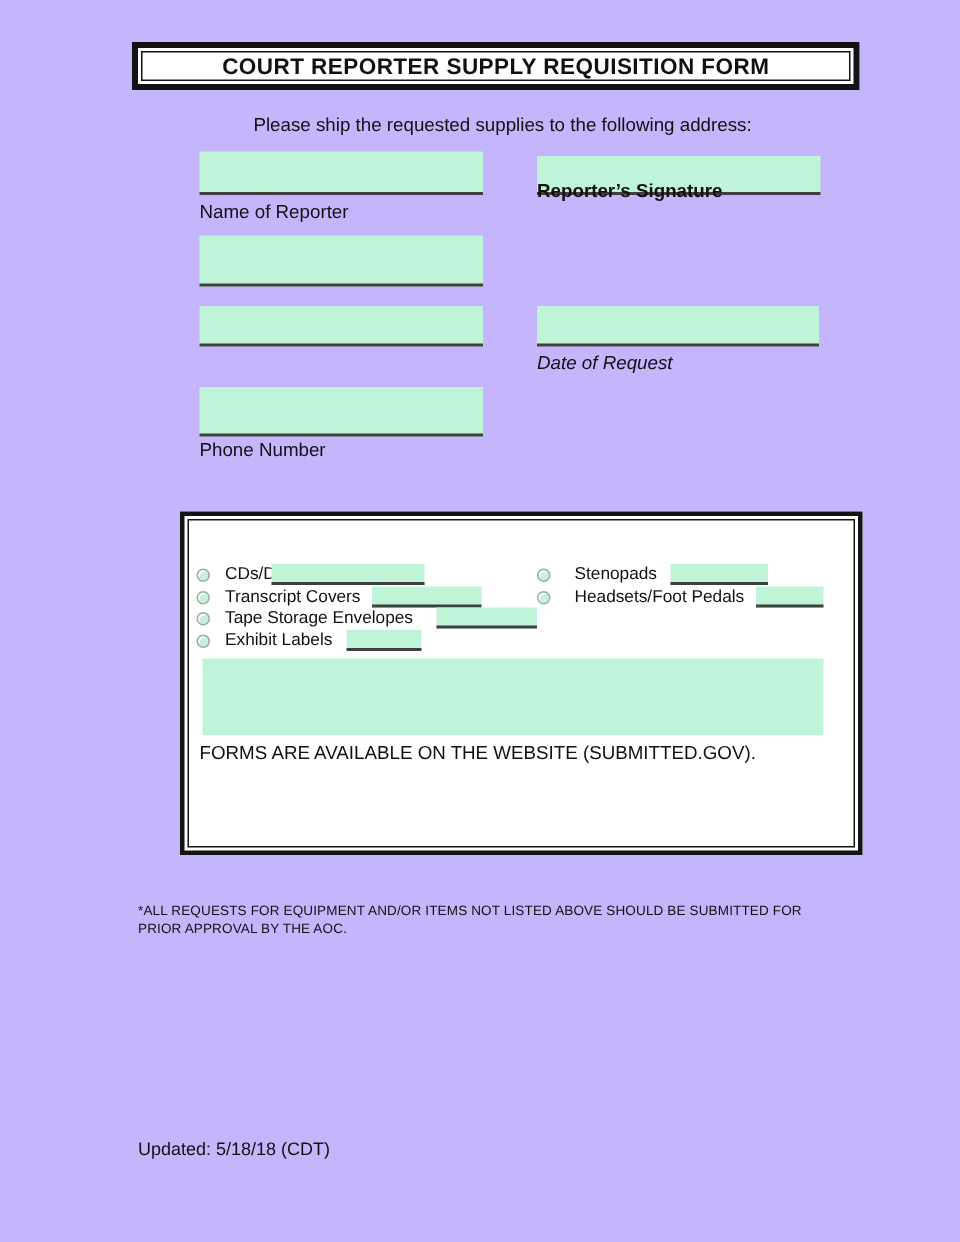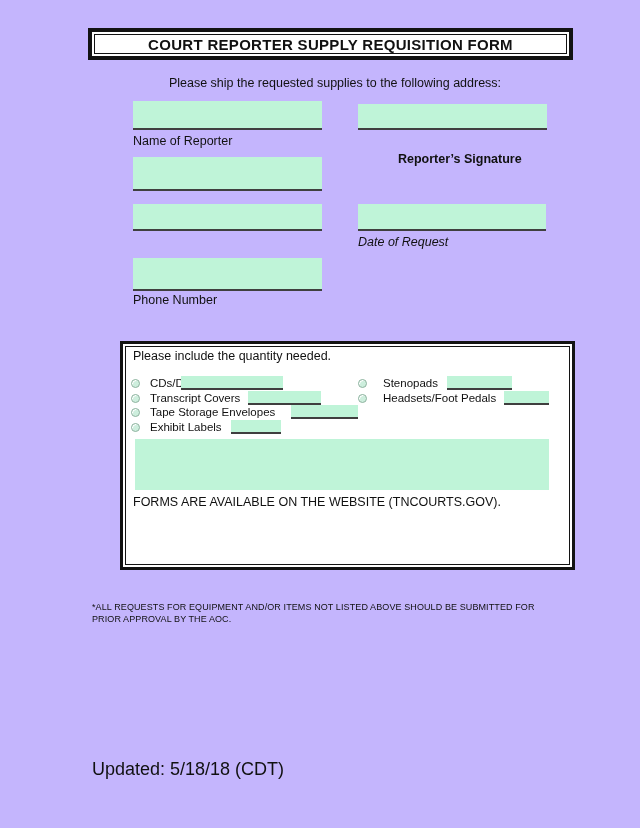--- a/index.html
+++ b/index.html
@@ -60,54 +60,53 @@
   .notes-area{
     position:absolute;left:135px;top:439px;width:414px;height:51px;
     background:#bff4d8;font-size:12px;padding:2px 4px;box-sizing:border-box;
   }
   .website-note{position:absolute;left:133px;top:495px;font-size:12.5px;white-space:nowrap;}
   
   .footnote{
     position:absolute;left:92px;top:601px;width:472px;
     font-size:9px;line-height:1.35;letter-spacing:0.1px;
   }
-  .updated{position:absolute;left:92px;top:759px;font-size:18px;}
+  .updated{position:absolute;left:92px;top:759px;font-size:12px;}
 </style>
 </head>
 <body>
 
 <div class="page">
 
   <div class="title-outer">
     <div class="title-inner">COURT REPORTER SUPPLY REQUISITION FORM</div>
   </div>
 
   <div class="instruction">Please ship the requested supplies to the following address:</div>
 
   <div class="gfield" style="left:133px;top:101px;width:189px;height:29px;"></div>
   <div class="flabel" style="left:133px;top:134px;">Name of Reporter</div>
 
   <div class="gfield" style="left:358px;top:104px;width:189px;height:26px;"></div>
-  <div class="flabel bold" style="left:358px;top:152px;margin-left:40px;">Reporter’s Signature</div>
+  <div class="flabel bold" style="left:358px;top:120px;">Reporter’s Signature</div>
 
   <div class="gfield" style="left:133px;top:157px;width:189px;height:34px;"></div>
 
   <div class="gfield" style="left:133px;top:204px;width:189px;height:27px;"></div>
   <div class="flabel" style="left:133px;top:235px;margin-top:44px;">Address</div>
 
   <div class="gfield" style="left:358px;top:204px;width:188px;height:27px;"></div>
   <div class="flabel" style="left:358px;top:235px;font-style:italic;">Date of Request</div>
 
   <div class="gfield" style="left:133px;top:258px;width:189px;height:33px;"></div>
   <div class="flabel" style="left:133px;top:293px;">Phone Number</div>
 
   <div class="qbox-outer">
     <div class="qbox-inner"></div>
   </div>
-  <div class="qheading">Please include the quantity needed.</div>
 
   <div class="qrow" style="top:377px;">
     <span class="bullet" style="left:131px;"></span>
     <span class="qlabel" style="left:150px;">CDs/DVDs</span>
     <span class="qfield" style="left:181px;width:102px;"></span>
     <span class="bullet" style="left:358px;"></span>
     <span class="qlabel" style="left:383px;">Stenopads</span>
     <span class="qfield" style="left:447px;width:65px;"></span>
   </div>
 
@@ -127,19 +126,19 @@
   </div>
 
   <div class="qrow" style="top:421px;padding-left:28px;">
     <span class="bullet" style="left:131px;"></span>
     <span class="qlabel" style="left:150px;">Exhibit Labels</span>
     <span class="qfield" style="left:231px;width:50px;"></span>
   </div>
 
   <div class="notes-area"></div>
 
-  <div class="website-note">FORMS ARE AVAILABLE ON THE WEBSITE (TNCOURTS.GOV).</div>
+  <div class="website-note">FORMS ARE AVAILABLE ON THE WEBSITE (SUBMITTED.GOV).</div>
 
   <div class="footnote">*ALL REQUESTS FOR EQUIPMENT AND/OR ITEMS NOT LISTED ABOVE SHOULD BE SUBMITTED FOR PRIOR APPROVAL BY THE AOC.</div>
 
   <div class="updated">Updated: 5/18/18 (CDT)</div>
 
 </div>
 
 </body></html>

